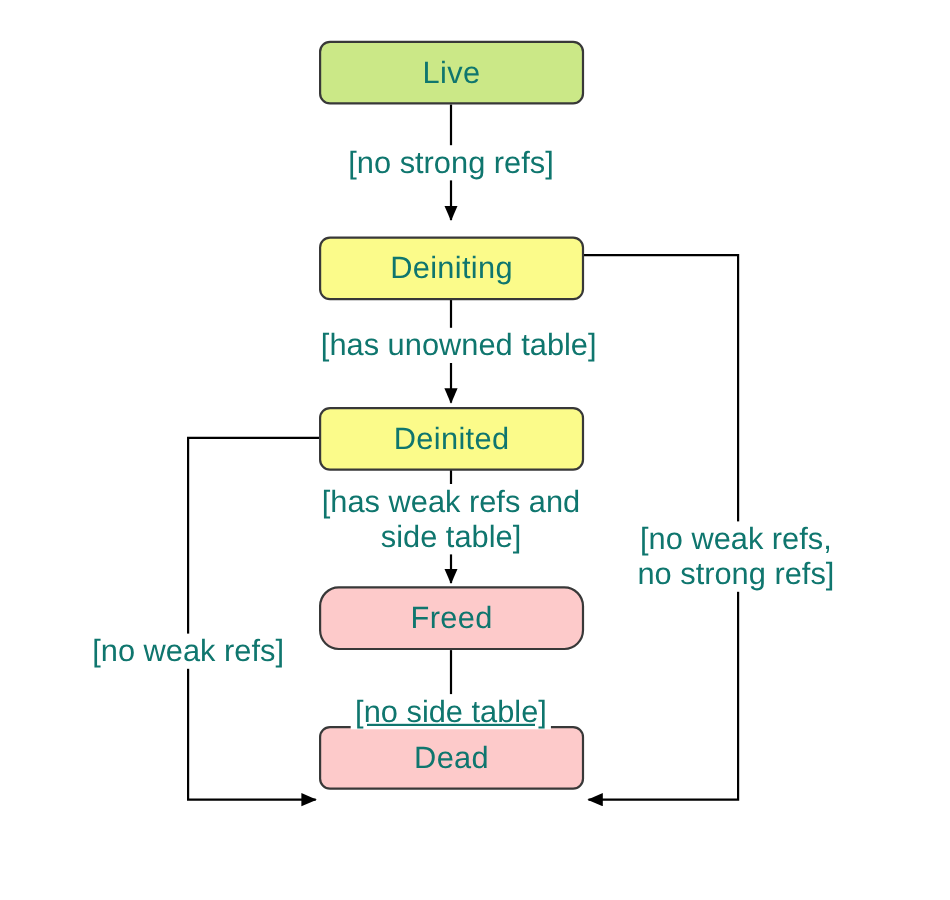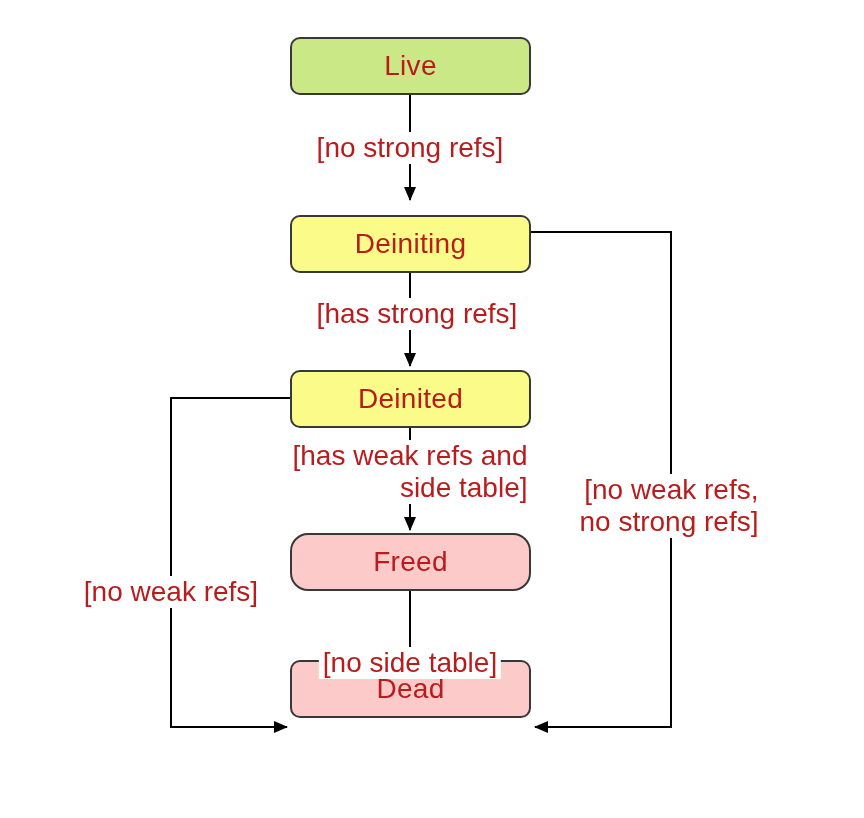--- a/index.html
+++ b/index.html
@@ -6,21 +6,21 @@
     margin: 0;
     padding: 0;
     background: #ffffff;
   }
   .canvas {
     position: relative;
     width: 864px;
     height: 818px;
     background: #ffffff;
     font-family: "Liberation Sans", "DejaVu Sans", sans-serif;
-    color: #b91c1c;
+    color: #0f766e;
     overflow: hidden;
   }
   .wires {
     position: absolute;
     left: 0;
     top: 0;
     width: 864px;
     height: 818px;
   }
   .wire {
@@ -52,26 +52,26 @@
   .edge-label {
     position: absolute;
     transform: translate(-50%, -50%);
     background: #ffffff;
     font-size: 28px;
     line-height: 32px;
     text-align: center;
     white-space: nowrap;
     padding: 0 4px;
   }
-  .edge-label span { display: block; text-align: right; }
+  .edge-label span { display: block; }
 
   .lbl-no-strong-refs        { left: 410px; top: 148px; }
   .lbl-has-unowned-refs      { left: 417px; top: 314px; }
   .lbl-has-weak-refs         { left: 410px; top: 472px; }
-  .lbl-no-side-table         { left: 410px; top: 663px; }
+  .lbl-no-side-table         { left: 410px; top: 647px; text-decoration: underline; }
   .lbl-no-weak-refs          { left: 171px; top: 564px; margin-top: 28px; }
   .lbl-no-weak-no-unowned    { left: 669px; top: 474px; margin-top: 32px; }
 </style>
 </head>
 <body>
 
 <div class="canvas">
 
   <svg class="wires" viewBox="0 0 864 818" xmlns="http://www.w3.org/2000/svg">
     <defs>
@@ -105,21 +105,21 @@
 
   <div class="node node-dead" style="background-color: rgb(253, 202, 202);">
     <span>Dead</span>
   </div>
 
   <div class="edge-label lbl-no-strong-refs">
     <span>[no strong refs]</span>
   </div>
 
   <div class="edge-label lbl-has-unowned-refs">
-    <span>[has strong refs]</span>
+    <span>[has unowned table]</span>
   </div>
 
   <div class="edge-label lbl-has-weak-refs">
     <span>[has weak refs and</span>
     <span>side table]</span>
   </div>
 
   <div class="edge-label lbl-no-side-table">
     <span>[no side table]</span>
   </div>

